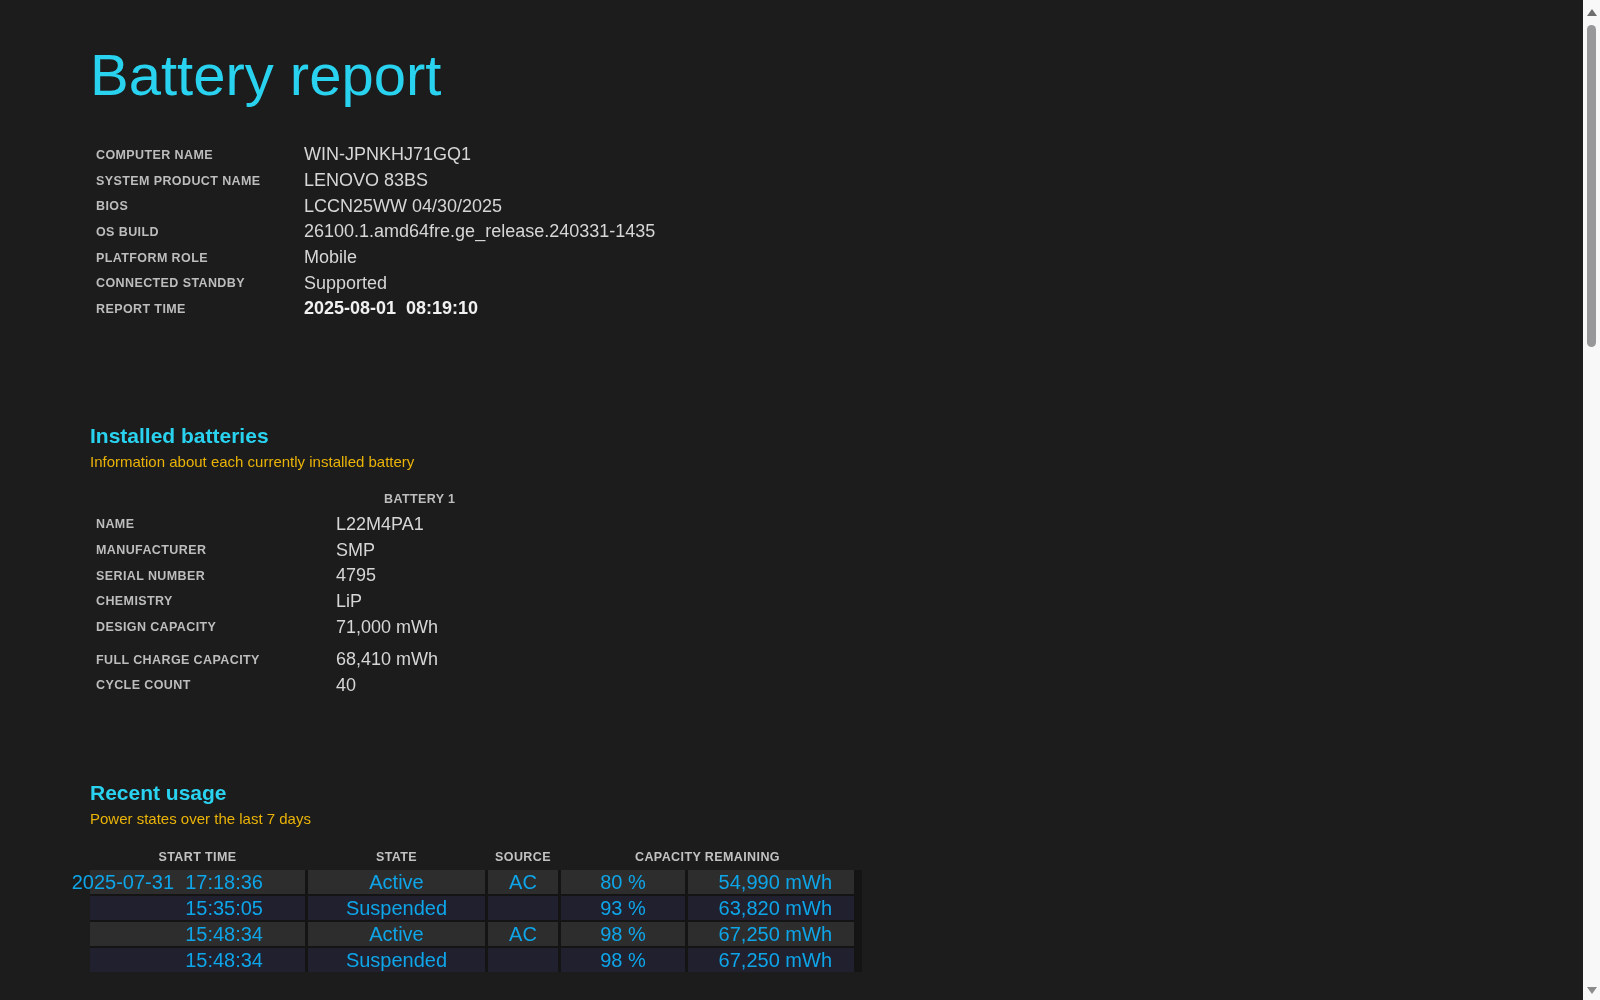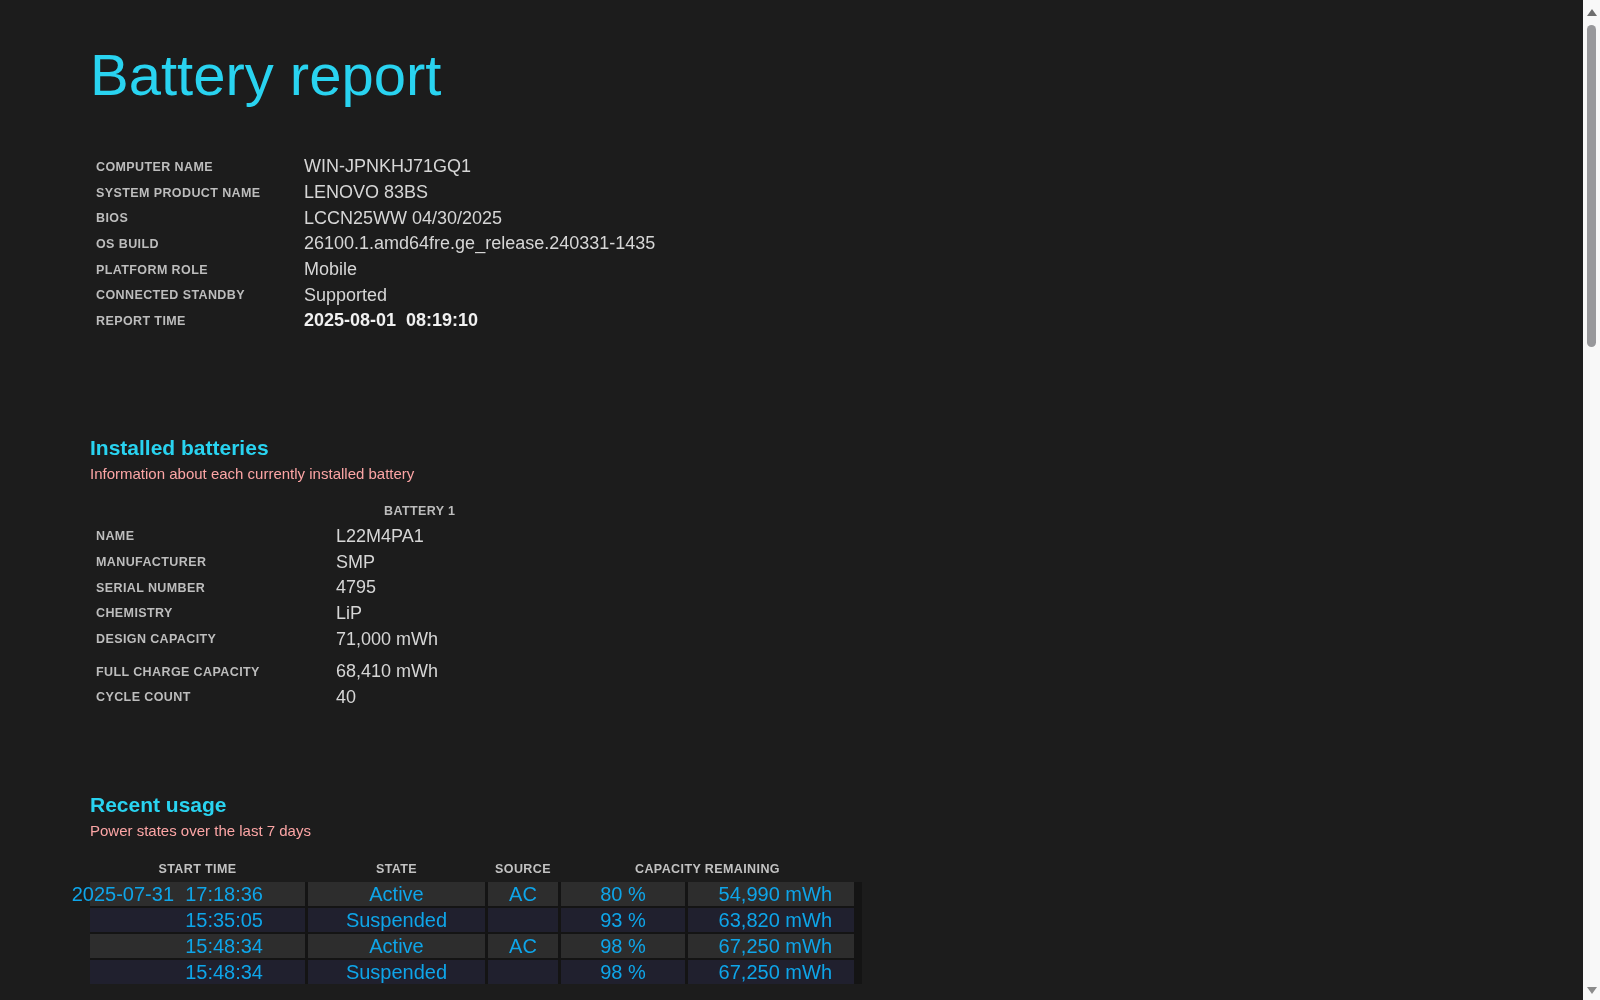--- a/index.html
+++ b/index.html
@@ -16,21 +16,21 @@
     margin-top:44px;
     font-size:58px;
     line-height:62px;
     font-weight:300;
     color:#29d3f0;
     letter-spacing:0px;
   }
 
   
   .info-table { display:block; }
-  .sys-table { margin-top:48px; }
+  .sys-table { margin-top:36px; }
   .info-row { display:grid; height:25.7px; align-items:center; }
   .sys-table .info-row { grid-template-columns:214px auto; }
   .bat-table .info-row { grid-template-columns:246px auto; }
   .info-label {
     padding-left:6px;
     font-size:12.5px;
     font-weight:bold;
     letter-spacing:0.4px;
     color:#bdbdbd;
     white-space:pre;
@@ -43,21 +43,21 @@
   .section-heading {
     font-size:21px;
     line-height:26px;
     font-weight:bold;
     color:#29d3f0;
   }
   .section-sub {
     margin-top:3px;
     font-size:15px;
     line-height:20px;
-    color:#fca5a5;
+    color:#eab308;
   }
   .installed-section { margin-top:101px; }
   .bat-table { margin-top:14px; }
   .bat-header-row { display:grid; grid-template-columns:246px auto; height:25.7px; align-items:center; }
   .bat-col-header {
     font-size:12.5px; font-weight:bold; letter-spacing:0.4px; color:#bdbdbd;padding-left:48px;
   }
 
   .usage-section { margin-top:82px; }
 

